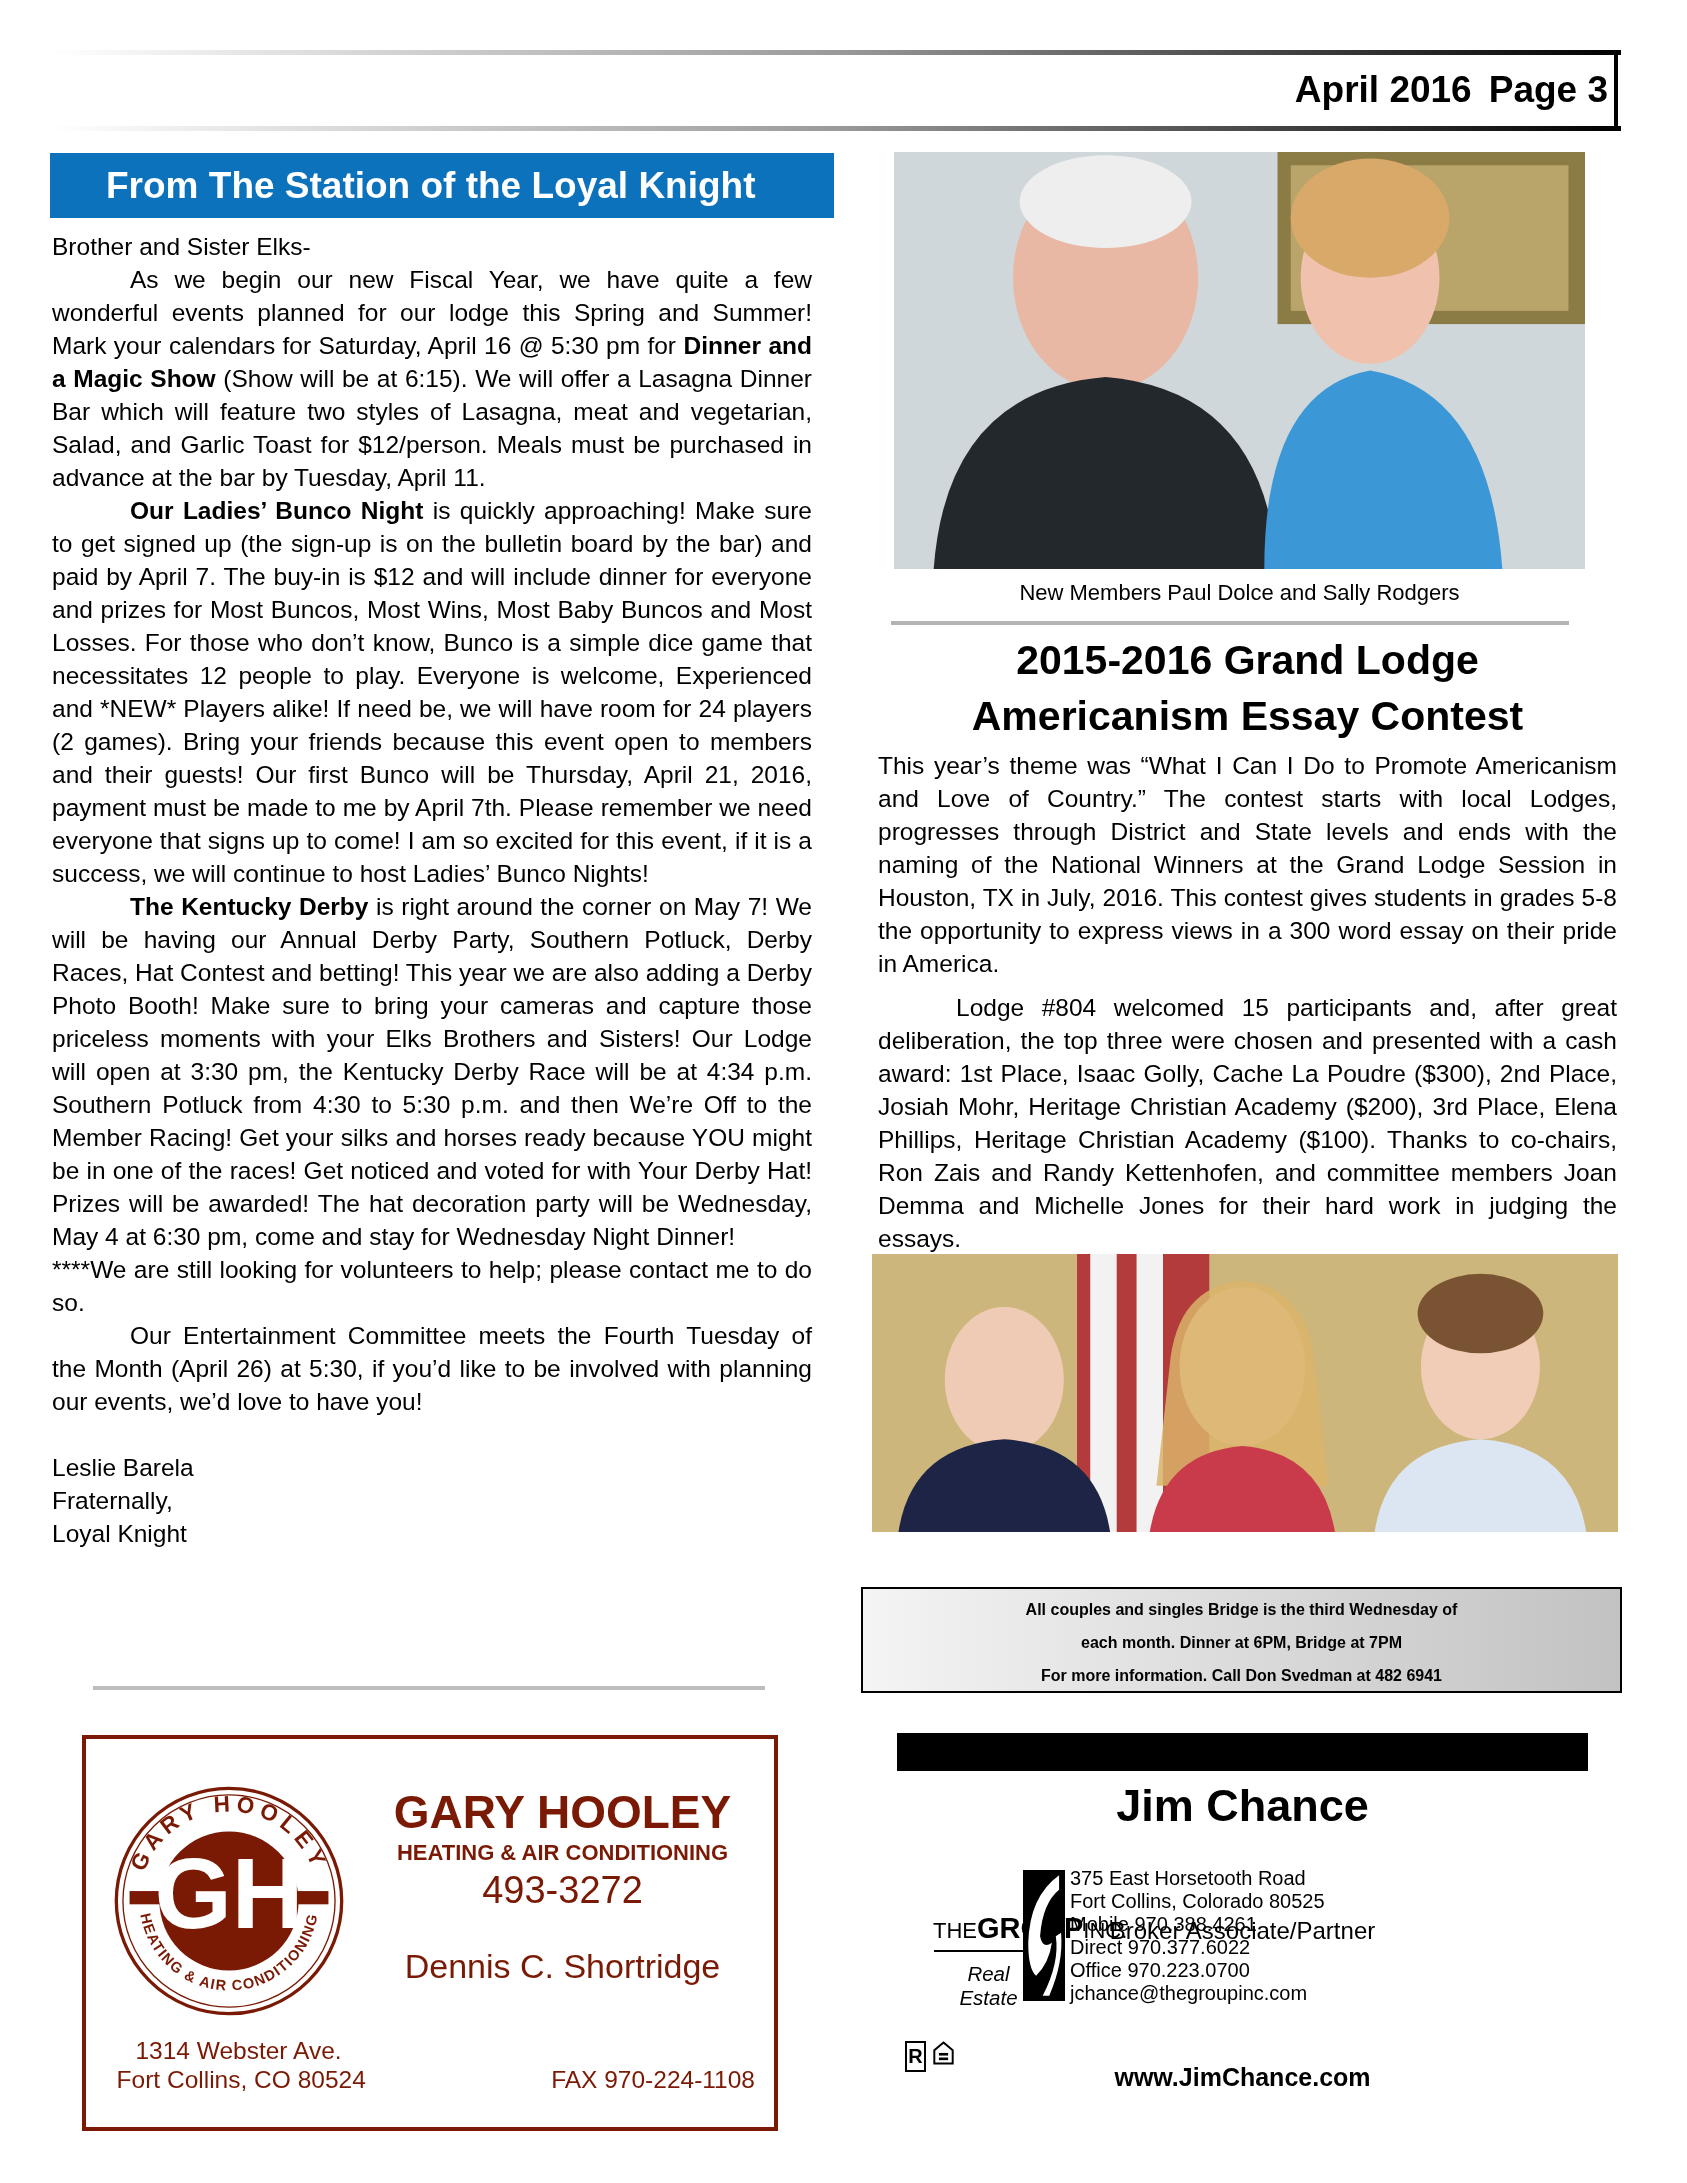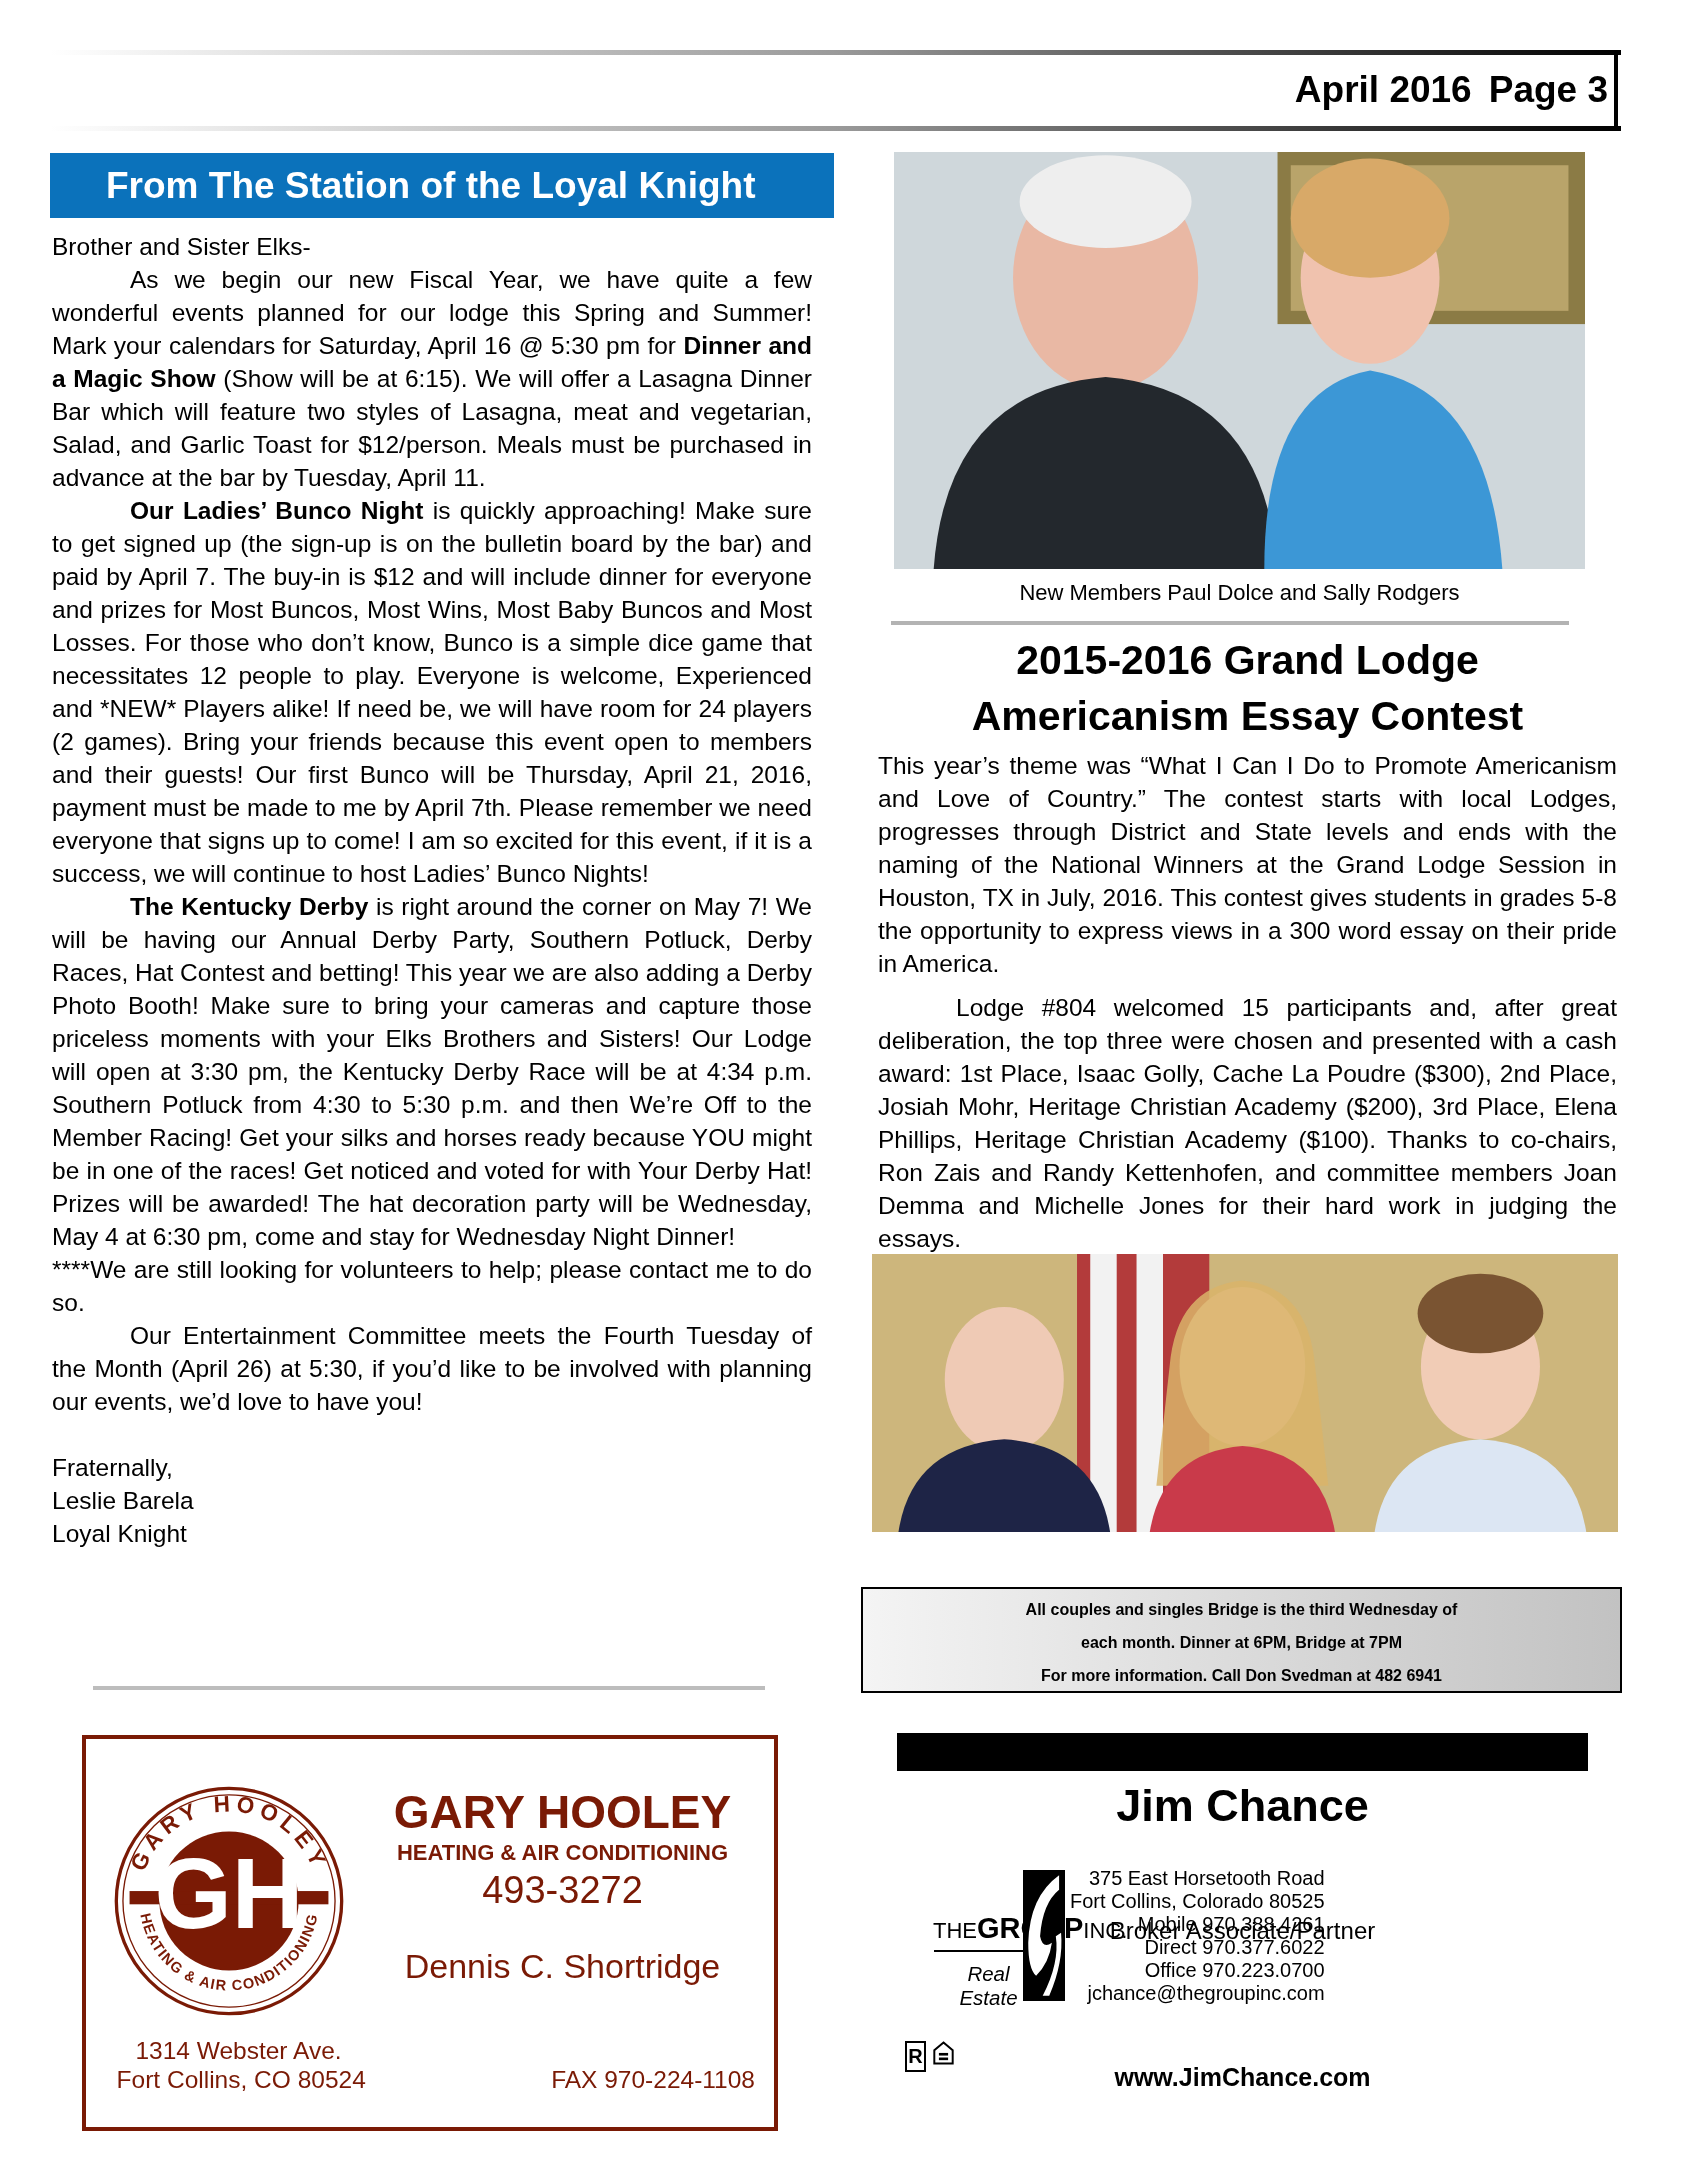--- a/index.html
+++ b/index.html
@@ -38,21 +38,21 @@
   
   .jc-bar{position:absolute;left:897px;top:1733px;width:691px;height:38px;background:#000;}
   .jc-name{position:absolute;left:897px;top:1780px;width:691px;text-align:center;font-weight:bold;font-size:45px;}
   .jc-title{position:absolute;left:897px;top:1917px;width:691px;text-align:center;font-size:24px;}
   .jc-logo{position:absolute;left:933px;top:1912px;width:198px;}
   .jc-the{font-size:22px;}
   .jc-group{font-size:29px;font-weight:bold;}
   .jc-inc{font-size:22px;}
   .jc-rule{position:absolute;left:934px;top:1950px;width:105px;height:2px;background:#000;}
   .jc-re{position:absolute;left:939px;top:1962px;width:99px;text-align:center;font-style:italic;font-size:20.5px;}
-  .jc-info{position:absolute;left:1070px;top:1867px;font-size:20px;line-height:23px;text-align:right;}
+  .jc-info{position:absolute;left:1070px;top:1867px;font-size:20px;line-height:23px;}
   .jc-gbox{position:absolute;left:1023px;top:1870px;width:42px;height:131px;background:#000;overflow:hidden;}
   .jc-web{position:absolute;left:897px;top:2063px;width:691px;text-align:center;font-weight:bold;font-size:25px;}
   .jc-realtor{position:absolute;left:905px;top:2041px;width:17px;height:26.5px;border:2px solid #000;font-weight:bold;font-size:20px;line-height:26.5px;text-align:center;}
   .jc-eho{position:absolute;left:933px;top:2041px;width:21px;height:26.5px;}
   .fill{width:100%;height:100%;display:block;}
   b{font-weight:bold;}
 </style>
 </head>
 <body>
 
@@ -66,22 +66,22 @@
 <div class="banner">From The Station of the Loyal Knight</div>
 
 <div class="lcol">
   <p>Brother and Sister Elks-</p>
   <p class="ind"><span>As we begin our new Fiscal Year, we have quite a few wonderful events planned for our lodge this Spring and Summer! Mark your calendars for Saturday, April 16 @ 5:30 pm for </span><b>Dinner and a Magic Show</b><span> (Show will be at 6:15). We will offer a Lasagna Dinner Bar which will feature two styles of Lasagna, meat and vegetarian, Salad, and Garlic Toast for $12/person.  Meals must be purchased in advance at the bar by Tuesday, April 11.</span></p>
   <p class="ind"><b>Our Ladies’ Bunco Night</b><span> is quickly approaching! Make sure to get signed up (the sign-up is on the bulletin board by the bar) and paid by April 7.  The buy-in is $12 and will include dinner for everyone and prizes for Most Buncos, Most Wins, Most Baby Buncos and Most Losses.  For those who don’t know, Bunco is a simple dice game that necessitates 12 people to play.  Everyone is welcome, Experienced and *NEW* Players alike!  If need be, we will have room for 24 players (2 games).  Bring your friends because this event open to members and their guests! Our first Bunco will be Thursday, April 21, 2016, payment must be made to me by April 7th.  Please remember we need everyone that signs up to come! I am so excited for this event, if it is a success, we will continue to host Ladies’ Bunco Nights!</span></p>
   <p class="ind"><b>The Kentucky Derby</b><span> is right around the corner on May 7!  We will be having our Annual Derby Party, Southern Potluck, Derby Races, Hat Contest and betting!  This year we are also adding a Derby Photo Booth!  Make sure to bring your cameras and capture those priceless moments with your Elks Brothers and Sisters!  Our Lodge will open at 3:30 pm, the Kentucky Derby Race will be at 4:34 p.m.  Southern Potluck from 4:30 to 5:30 p.m. and then We’re Off to the Member Racing!  Get your silks and horses ready because YOU might be in one of the races! Get noticed and voted for with Your Derby Hat! Prizes will be awarded!  The hat decoration party will be Wednesday, May 4 at 6:30 pm, come and stay for Wednesday Night Dinner!</span></p>
   <p>****We are still looking for volunteers to help; please contact me to do so.</p>
   <p class="ind">Our Entertainment Committee meets the Fourth Tuesday of the Month (April 26) at 5:30, if you’d like to be involved with planning our events, we’d love to have you!</p>
   <div class="gap"></div>
+  <p>Leslie Barela</p>
   <p>Fraternally,</p>
-  <p>Leslie Barela</p>
   <p>Loyal Knight</p>
 </div>
 
 <div class="sep-left"></div>
 
 <div class="photo1">
   <svg class="fill" viewBox="0 0 1045 630" preserveAspectRatio="none">
     <rect x="0" y="0" width="1045" height="630" fill="#cfd7db"></rect>
     <rect x="580" y="0" width="465" height="260" fill="#8b7b45"></rect>
     <rect x="600" y="20" width="420" height="220" fill="#b9a46a"></rect>

